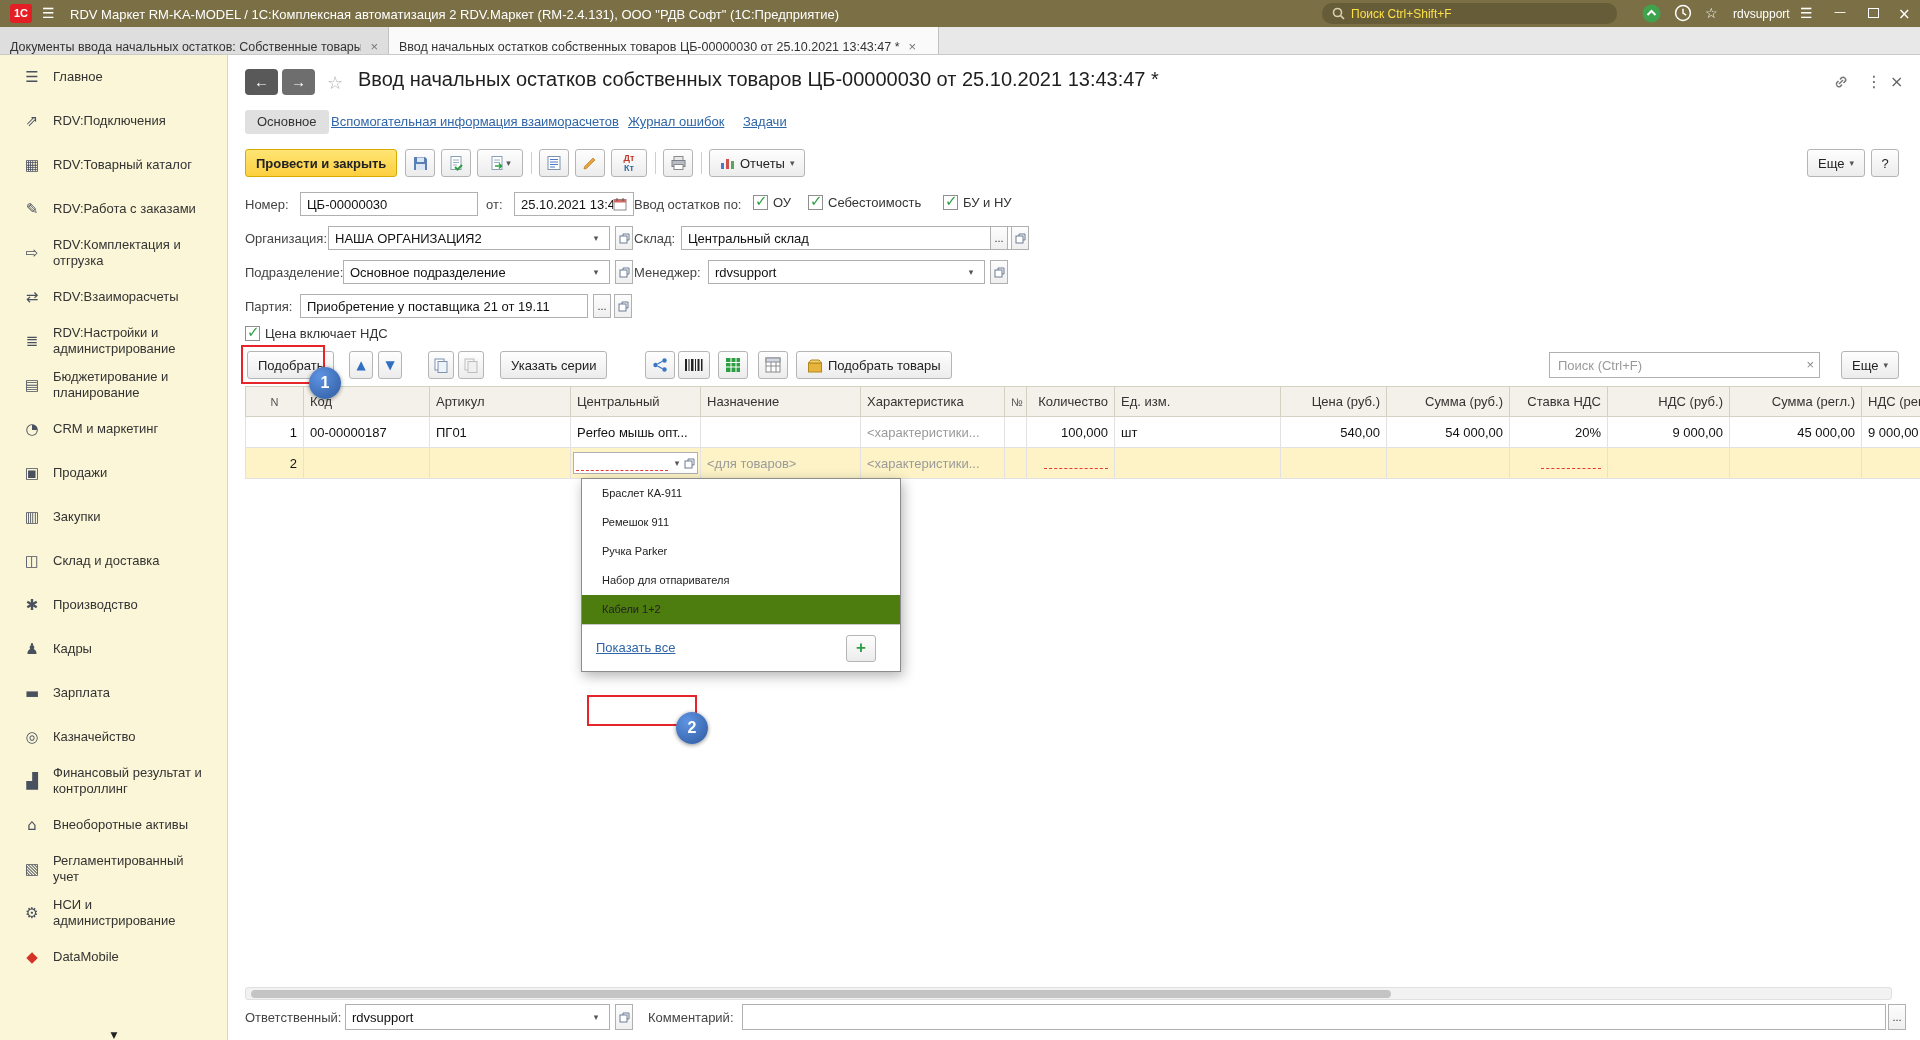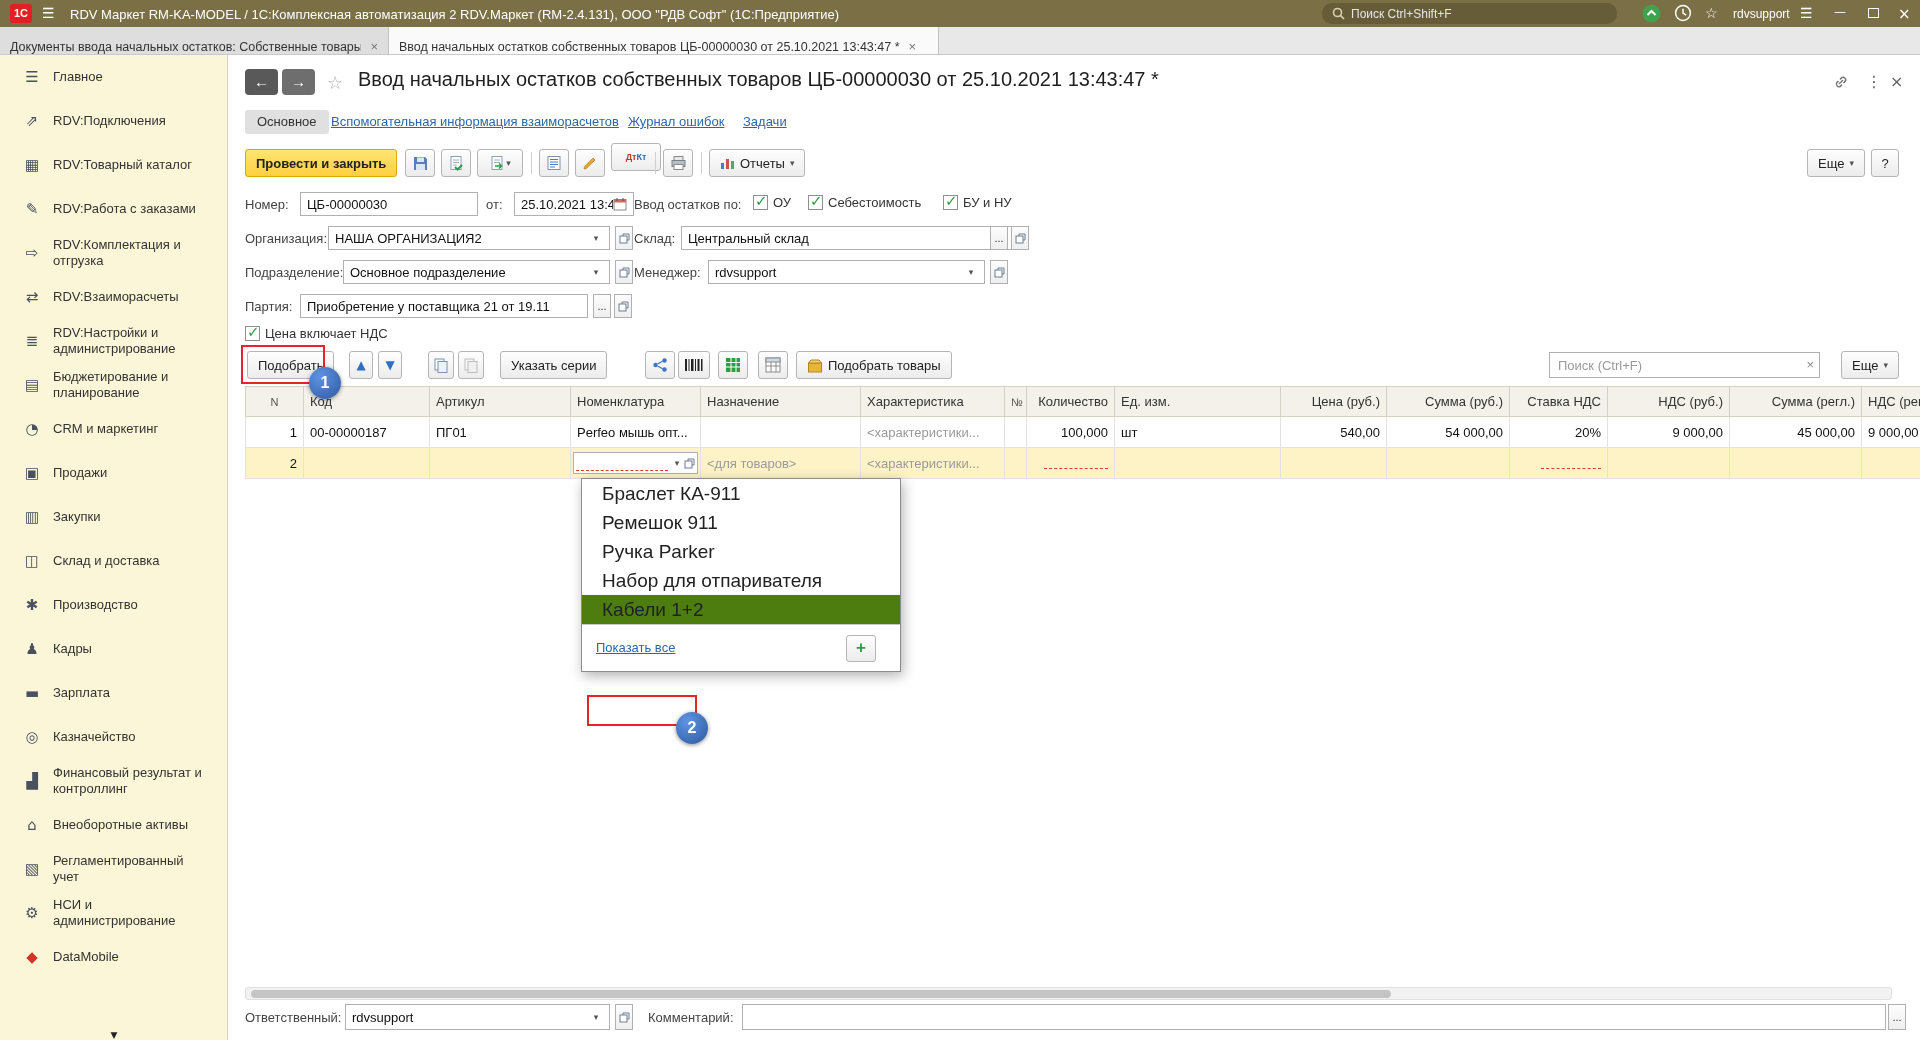--- a/index.html
+++ b/index.html
@@ -9,21 +9,21 @@
 
   
   .titlebar { position:absolute; left:0; top:0; width:1920px; height:27px; background:#7a6f45; }
   .titlebar > * { position:absolute; }
   .logo { left:10px; top:4px; width:22px; height:19px; background:#e31e24; border-radius:3px; color:#fff;
           font-weight:bold; font-size:11px; text-align:center; line-height:19px; }
   .tb-burger { left:42px; top:5px; color:#fff; font-size:14px; font-family:"DejaVu Sans",sans-serif; cursor:pointer; }
   .tb-title { left:70px; top:7px; color:#fff; font-size:13px; white-space:nowrap; }
   .tb-search { left:1322px; top:3px; width:295px; height:21px; background:#665c38; border-radius:10px;
                display:flex; align-items:center; padding:0 10px; gap:6px; cursor:text; }
-  .tb-search span { color:#e5e5e5; font-size:12px; }
+  .tb-search span { color:#fde047; font-size:12px; }
   .tb-ico { top:4px; cursor:pointer; }
   .tb-glyph { color:#fff; font-size:14px; top:5px; font-family:"DejaVu Sans",sans-serif; cursor:pointer; }
   .tb-user { left:1733px; top:7px; color:#fff; font-size:12px; cursor:pointer; }
   .winbox { left:1868px; top:8px; width:11px; height:10px; border:1.5px solid #fff; display:inline-block; cursor:pointer; }
 
   
   .tabbar { position:absolute; left:0; top:27px; width:1920px; height:28px; background:#e8e8e8;
             border-bottom:1px solid #c9c9c9; display:flex; }
   .tab { display:flex; align-items:flex-end; padding:0 10px; border-right:1px solid #c2c2c2; background:#dedede; cursor:pointer; }
   .tab.active { background:#fafafa; }
@@ -98,21 +98,21 @@
              white-space:nowrap; overflow:hidden; background:#fff; cursor:cell; }
   .grid tr.active td { background:#fdf3c6; }
   .ph { color:#9a9a9a; }
   .dash-red { display:inline-block; height:15px; border-bottom:1px dashed #e53935; }
   .cellcombo { display:flex; align-items:center; height:22px; background:#fff; border:1px solid #b0b0b0; cursor:pointer; }
   .cellcombo .dash-red { flex:1; margin:0 2px; }
 
   
   .dd { position:absolute; left:353px; top:423px; width:320px; background:#fff; border:1px solid #8c8c8c;
         box-shadow:2px 4px 12px rgba(0,0,0,.3); z-index:40; }
-  .dd-item { height:29px; line-height:29px; padding-left:20px; font-size:19px; color:#222; cursor:pointer; white-space:nowrap; }
+  .dd-item { height:29px; line-height:29px; padding-left:20px; font-size:11px; color:#222; cursor:pointer; white-space:nowrap; }
   .dd-item.selected { background:#4d7c0f; }
   .dd-footer { border-top:1px solid #c9c9c9; height:47px; position:relative; }
   .dd-showall { position:absolute; left:14px; top:15px; font-size:13px; color:#2f66a8;
                 text-decoration:underline; cursor:pointer; }
   .dd-plus { position:absolute; right:24px; top:10px; width:30px; height:27px; border:1px solid #b5b5b5;
              background:linear-gradient(#fdfdfd,#ececec); border-radius:3px; color:#2e9e44; font-size:17px;
              font-weight:bold; text-align:center; line-height:24px; cursor:pointer; }
 
   
   .rbox { position:absolute; border:2px solid #e8242b; z-index:60; pointer-events:none; }
@@ -312,21 +312,21 @@
       <svg width="16" height="16" viewBox="0 0 16 16">
           <rect x="2" y="1.5" width="12" height="13" fill="#fff" stroke="#7d92ad"></rect>
           <path d="M4 4.5h8M4 7h8M4 9.5h8M4 12h5" stroke="#4d79c6"></path>
         </svg>
     </div>
     <div class="ibtn" style="left:347px; top:94px">
       <svg width="16" height="16" viewBox="0 0 16 16">
           <path d="M2 14l2.5-.6L13 5l-2-2L2.6 11.5z" fill="#e8a33d" stroke="#b57d22" stroke-width=".7"></path>
         </svg>
     </div>
-    <div class="ibtn" style="left:383px; top:88px; width:50px; flex-direction:row; line-height:10px">
+    <div class="ibtn" style="left:383px; top:94px; width:36px; flex-direction:column; line-height:10px">
       <span style="font-size:9px; color:#c0392b; font-weight:bold">Дт</span>
       <span style="font-size:9px; color:#2e6da4; font-weight:bold">Кт</span>
     </div>
     <div class="vsep" style="left:427px; top:97px"></div>
     <div class="ibtn" style="left:435px; top:94px">
       <svg width="17" height="16" viewBox="0 0 17 15">
           <rect x="4" y="1" width="9" height="4" fill="#e8e8e8" stroke="#8a8a8a"></rect>
           <rect x="2" y="5" width="13" height="6" fill="#b9bec4" stroke="#7c8288"></rect>
           <rect x="4" y="9" width="9" height="5" fill="#fff" stroke="#8a8a8a"></rect>
         </svg>
@@ -531,21 +531,21 @@
             <col style="width:98px">
           <col style="width:122px">
             <col style="width:132px">
             <col style="width:80px">
         </colgroup>
         <thead>
           <tr>
             <th class="cen">N</th>
             <th>Код</th>
             <th>Артикул</th>
-            <th>Номенклатура</th>
+            <th>Центральный</th>
             <th>Назначение</th>
             <th>Характеристика</th>
             <th class="cen">№</th>
             <th class="num">Количество</th>
             <th>Ед. изм.</th>
             <th class="num">Цена (руб.)</th>
             <th class="num">Сумма (руб.)</th>
             <th class="num">Ставка НДС</th>
             <th class="num">НДС (руб.)</th>
             <th class="num">Сумма (регл.)</th>

